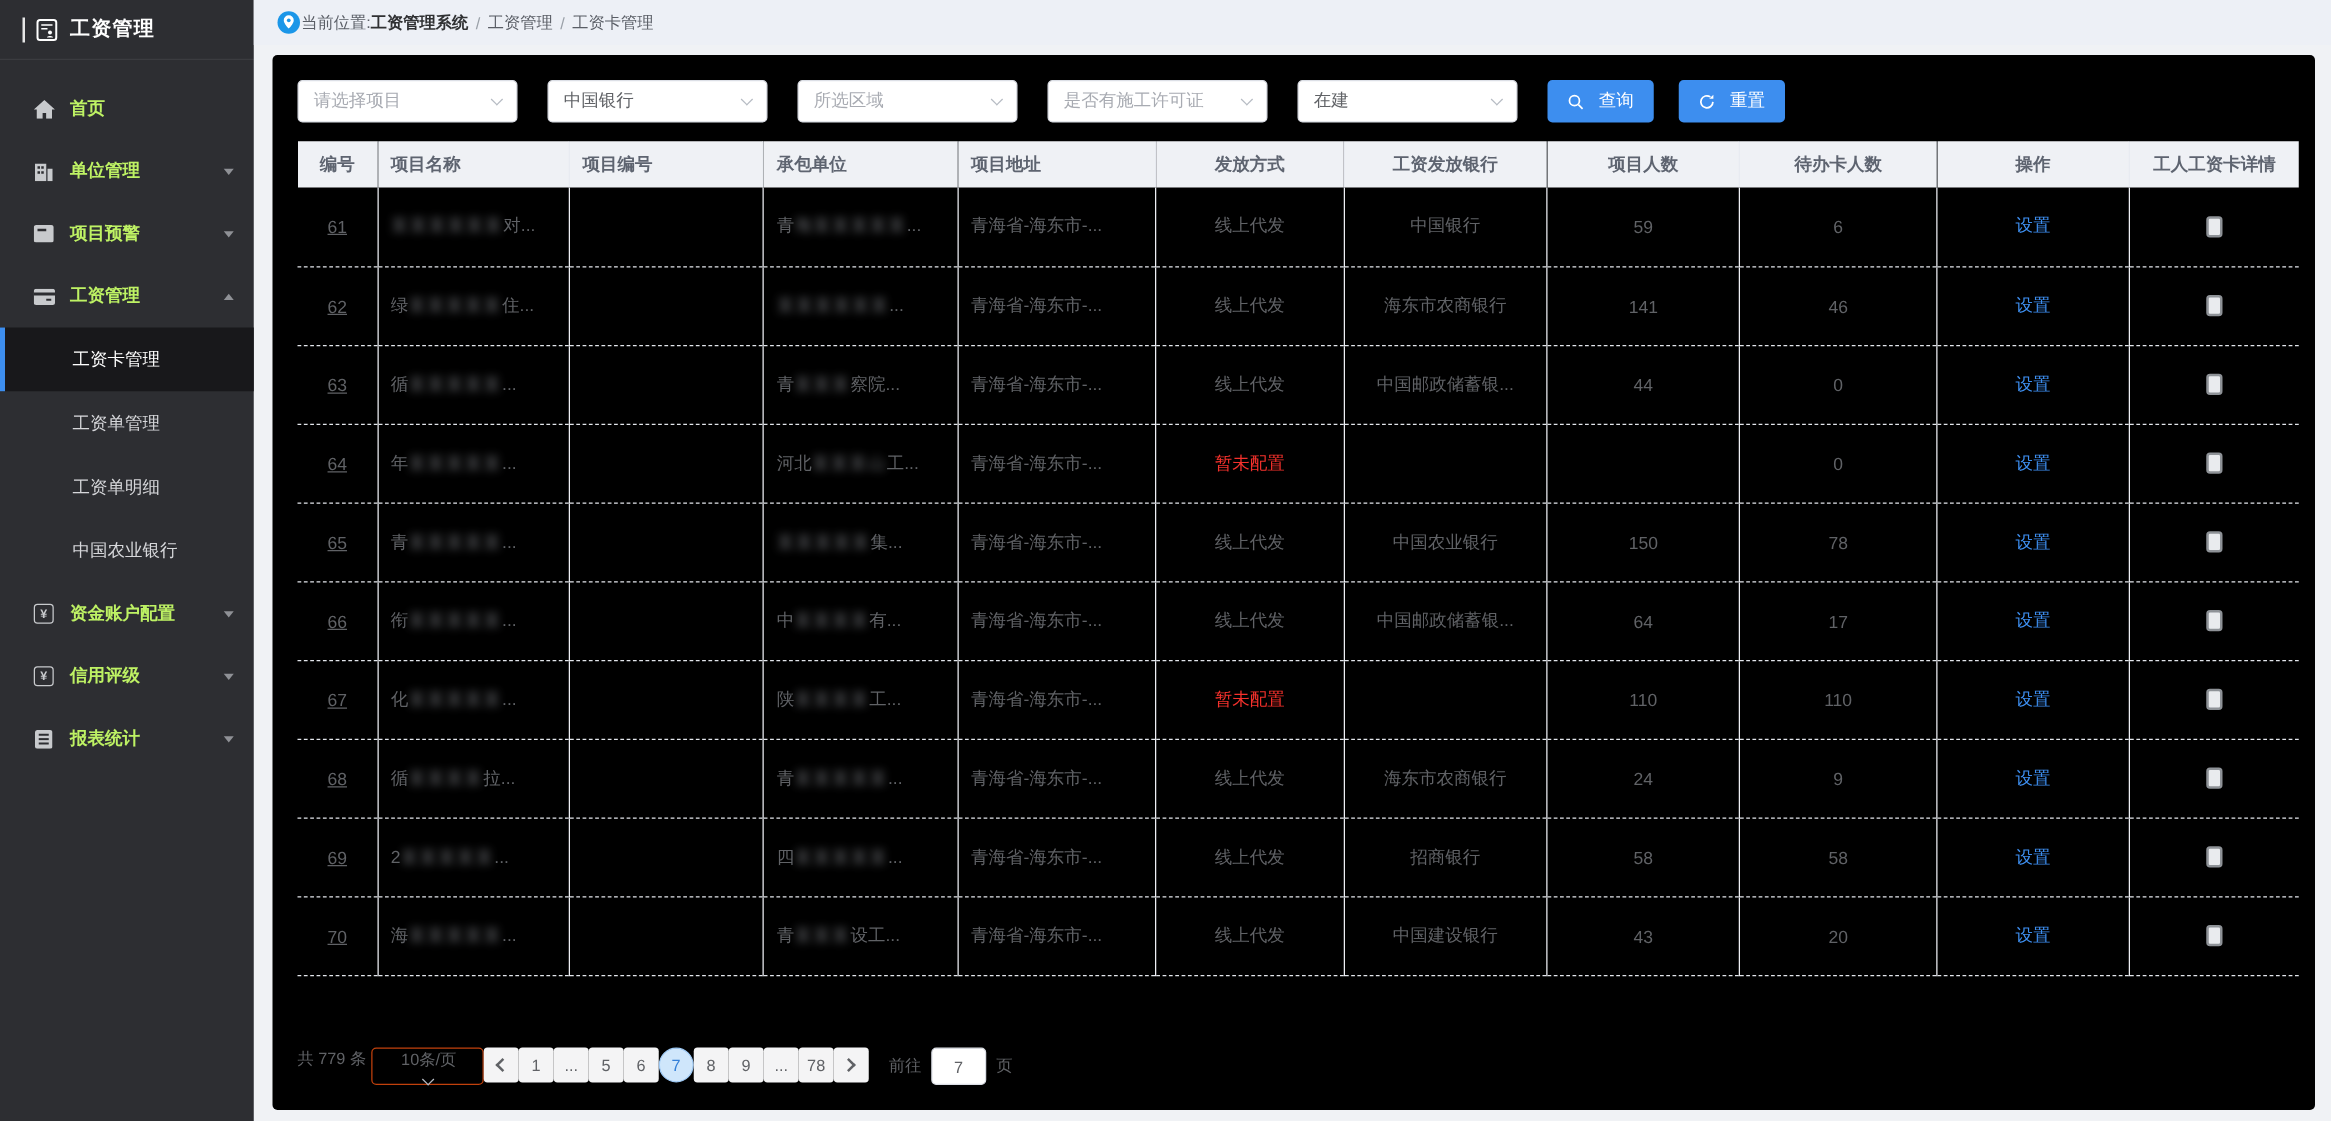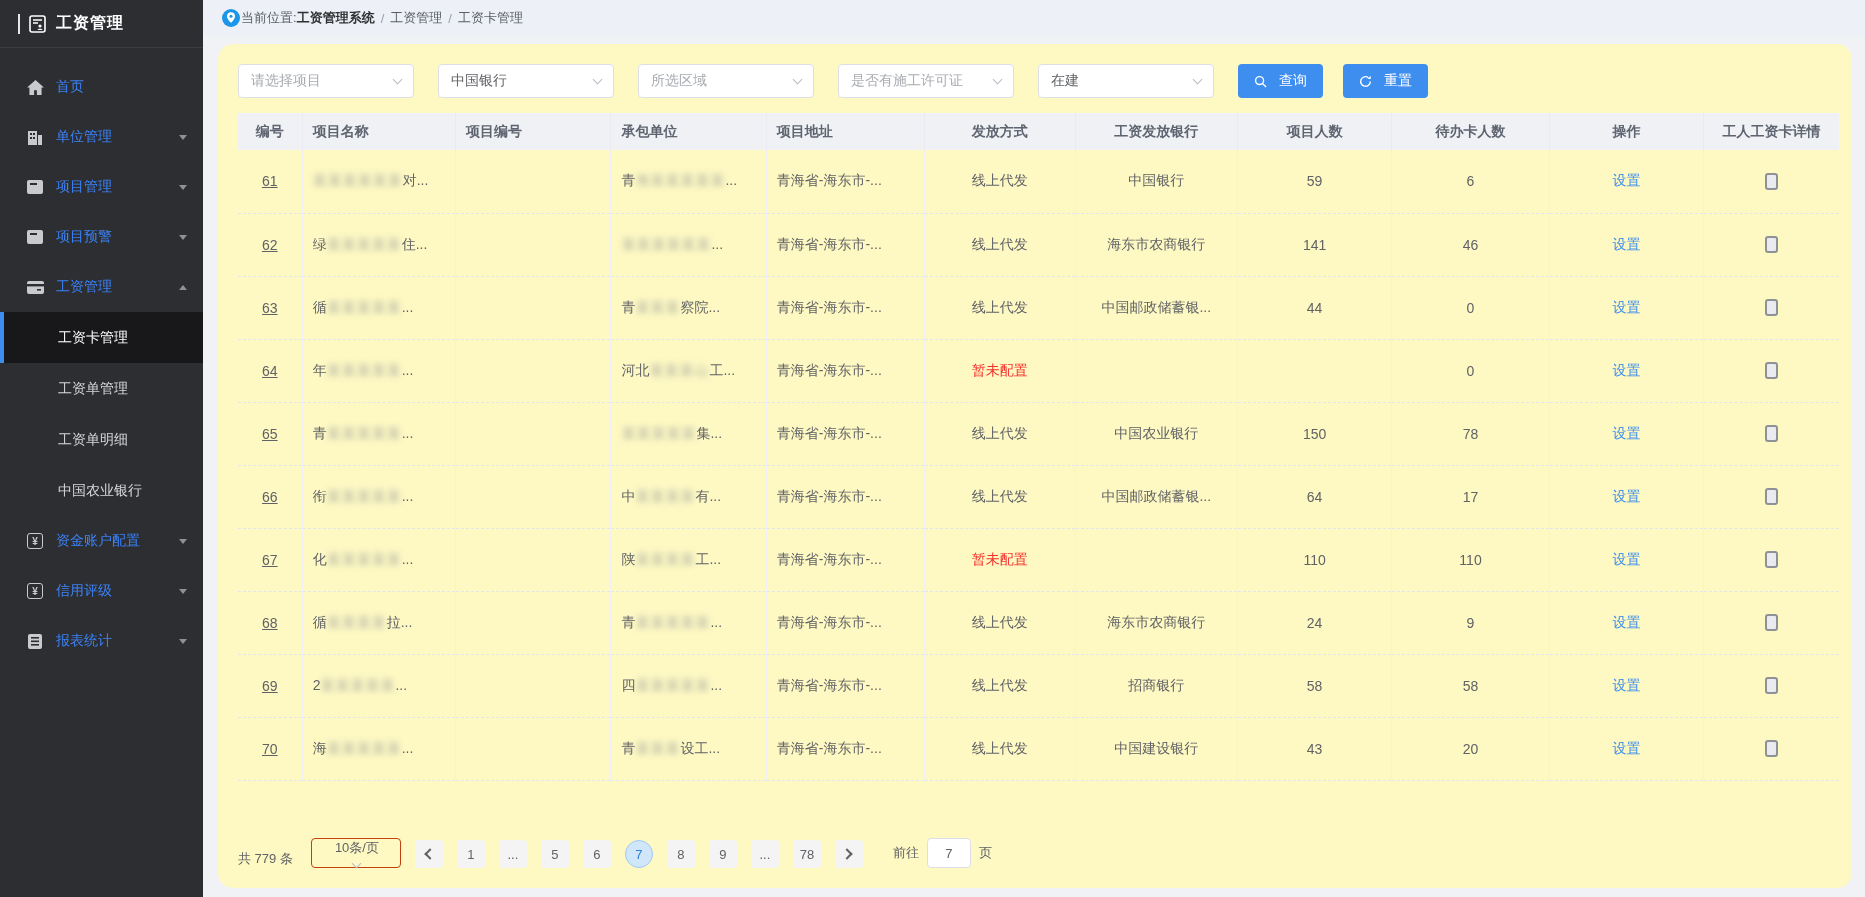--- a/index.html
+++ b/index.html
@@ -9,39 +9,39 @@
 
   
   .sidebar { width:203px; height:100%; background:#2d2e32; flex:0 0 203px; color:#dcdde0; }
   .logo { height:48px; display:flex; align-items:center; padding-left:18px; gap:8px;
     border-bottom:1px solid rgba(255,255,255,.07); }
   .logo-bar { width:2px; height:20px; background:#e6e6e6; }
   .logo-title { color:#fff; font-size:16px; font-weight:bold; letter-spacing:1px; }
   .menu { padding-top:14px; }
   .m-item { height:50px; display:flex; align-items:center; padding:0 16px 0 26px; cursor:pointer; }
   .m-item .ico { width:18px; height:18px; margin-right:12px; display:flex; align-items:center; justify-content:center; flex:0 0 18px; }
-  .m-item .lbl { flex:1; font-size:14px; color:#3b82f6; }
+  .m-item .lbl { flex:1; font-size:14px; color:#bef264;font-weight:bold; }
   .chev { width:0; height:0; border-left:4px solid transparent; border-right:4px solid transparent;
     border-top:5px solid #8f9196; }
   .chev.up { border-top:none; border-bottom:5px solid #8f9196; }
   .submenu .s-item { height:51px; display:flex; align-items:center; padding-left:58px;
     font-size:14px; color:#d6d7da; cursor:pointer; position:relative; }
   .submenu .s-item.active { background:#18181b; color:#fff; }
   .submenu .s-item.active::before { content:""; position:absolute; left:0; top:0; bottom:0; width:4px; background:#3d8eef; }
   .ybox { width:16px; height:16px; border:1.5px solid #c8cacd; border-radius:3px; color:#c8cacd;
     font-size:10px; display:flex; align-items:center; justify-content:center; font-weight:bold; }
 
   
   .main { flex:1; display:flex; flex-direction:column; min-width:0; }
   .crumbbar { height:36px; background:#edf0f6; display:flex; align-items:center; padding-left:18px; font-size:13px; }
   .crumbbar .txt { color:#5a5e66; }
   .crumbbar b { color:#303133; }
   .crumbbar .sep { color:#9aa0a8; margin:0 6px; }
   .content { flex:1; padding:8px 13px 9px 15px; overflow:hidden; }
-  .card { background:#fef9c3; border-radius:15px; height:100%; padding:20px 0 14px 20px; display:flex; flex-direction:column; }
+  .card { background:#000000; border-radius:4px; height:100%; padding:20px 0 14px 20px; display:flex; flex-direction:column; }
 
   
   .filters { display:flex; align-items:center; gap:24px; padding-right:20px; }
   .select { width:176px; height:34px; border:1px solid #dcdfe6; border-radius:4px; display:flex;
     align-items:center; justify-content:space-between; padding:0 12px; background:#fff; cursor:pointer; }
   .select .ph { color:#a8abb2; }
   .select .val { color:#606266; }
   .caret { width:7px; height:7px; border-right:1.4px solid #b7bcc4; border-bottom:1.4px solid #b7bcc4;
     transform:rotate(45deg); margin-top:-4px; }
   .btn { height:34px; border:none; border-radius:4px; background:#3d8eef; color:#fff; font-size:14px;
@@ -61,21 +61,21 @@
   .c-center { text-align:center; }
   th.c-left { text-align:left; }
   .blur { filter:blur(3.2px); color:#8d9096; opacity:.75; letter-spacing:1px; }
   .method[data-state="pending"] { color:#f4312c;font-family:Liberation Mono, monospace; }
   .link { color:#3d8eef; cursor:pointer; text-decoration:none; }
   .detail-icon { display:inline-block; width:13px; height:17px; border:2px solid #8e9297;
     border-radius:3px; background:#e9ebee; vertical-align:middle; cursor:pointer; }
 
   
   .spacer { flex:1; }
-  .pager { display:flex; align-items:flex-end; gap:14px; font-size:13px; color:#606266; padding-bottom:6px;margin-top:48px; }
+  .pager { display:flex; align-items:flex-start; gap:0; font-size:13px; color:#606266; padding-bottom:6px;margin-top:48px; }
   .pg-total { margin-right:4px; }
   .pg-size { width:90px; height:30px; border:1px solid #c2410c; border-radius:4px; display:flex;
     align-items:center; justify-content:space-between; padding:0 8px 0 10px; color:#606266; cursor:pointer;flex-direction:column; }
   .pg-btn { min-width:28px; height:28px; background:#f4f4f5; border-radius:3px; display:flex;
     align-items:center; justify-content:center; color:#606266; cursor:pointer; padding:0 4px; }
   .pg-btn.active { border-radius:50%; width:28px; background:#cfe6fb; border:1px solid #9ec9f5; color:#3580d8; }
   .arrow { width:8px; height:8px; border-left:2px solid #606266; border-bottom:2px solid #606266; display:inline-block; }
   .arrow.prev { transform:rotate(45deg); margin-left:3px; }
   .arrow.next { transform:rotate(-135deg); margin-right:3px; }
   .pg-goto { display:flex; align-items:center; gap:8px; margin-left:16px; }
@@ -121,30 +121,20 @@
               <rect x="3" y="4" width="2" height="2" fill="#2d2e32"></rect>
               <rect x="6" y="4" width="2" height="2" fill="#2d2e32"></rect>
               <rect x="3" y="8" width="2" height="2" fill="#2d2e32"></rect>
               <rect x="6" y="8" width="2" height="2" fill="#2d2e32"></rect>
             </svg>
         </span>
         <span class="lbl">单位管理</span>
         <span class="chev"></span>
       </div>
 
-      <div class="m-item">
-        <span class="ico">
-          <svg width="16" height="14" viewBox="0 0 16 14">
-              <rect x="0" y="0" width="16" height="14" rx="2" fill="#c8cacd"></rect>
-              <rect x="3" y="3" width="7" height="2" fill="#2d2e32"></rect>
-            </svg>
-        </span>
-        <span class="lbl">项目管理</span>
-        <span class="chev"></span>
-      </div>
 
       <div class="m-item">
         <span class="ico">
           <svg width="16" height="14" viewBox="0 0 16 14">
               <rect x="0" y="0" width="16" height="14" rx="2" fill="#c8cacd"></rect>
               <rect x="3" y="3" width="7" height="2" fill="#2d2e32"></rect>
             </svg>
         </span>
         <span class="lbl">项目预警</span>
         <span class="chev"></span>

